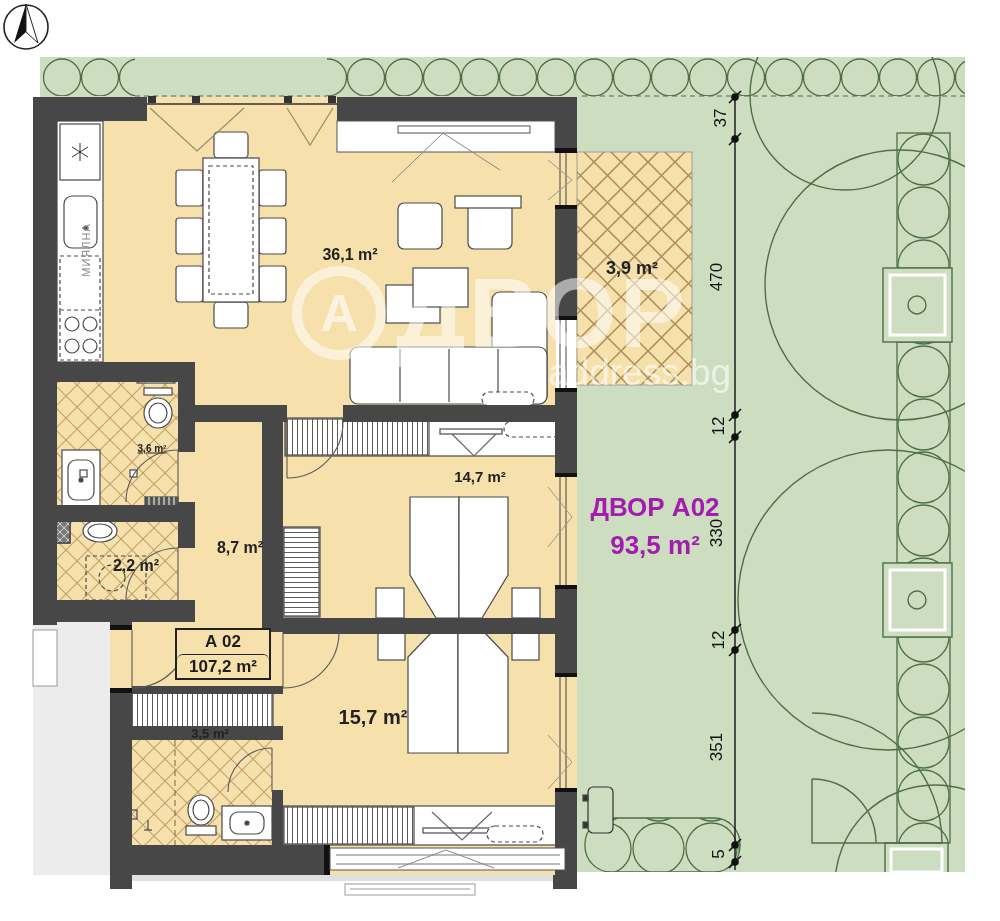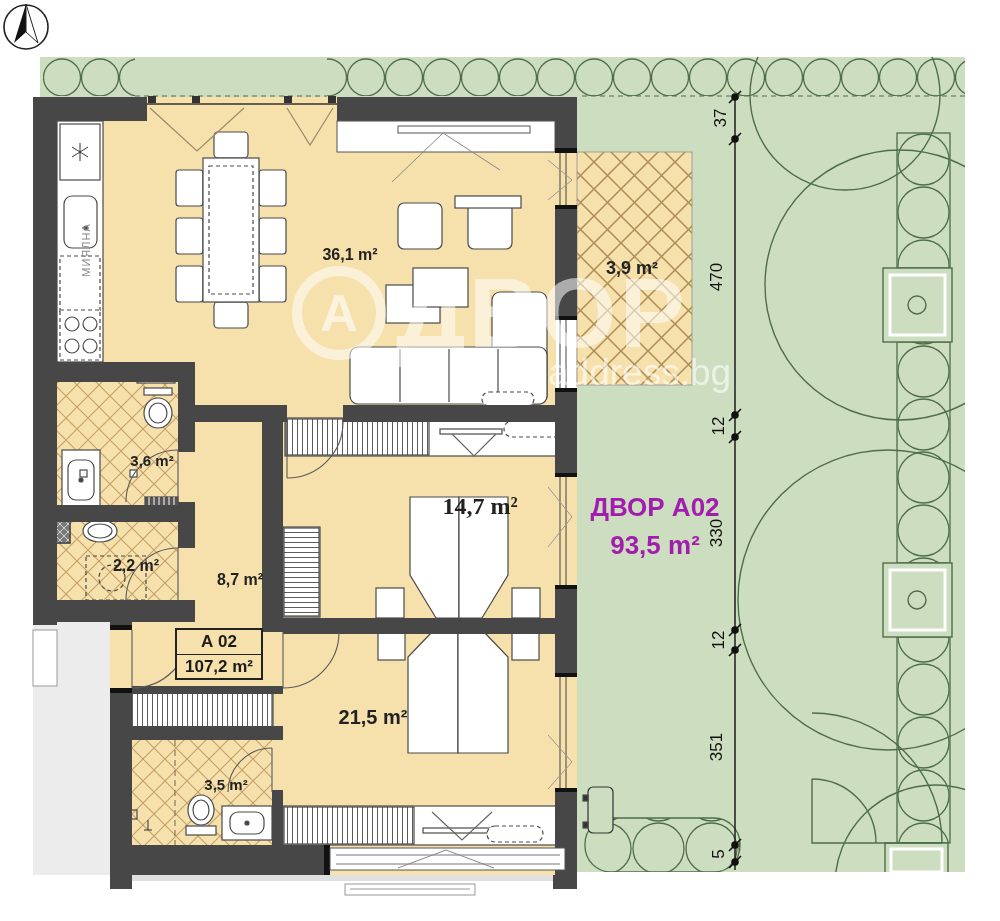--- a/index.html
+++ b/index.html
@@ -5,24 +5,24 @@
   html,body{margin:0;padding:0;background:#fff;}
   #canvas{position:relative;width:1000px;height:921px;background:#fff;overflow:hidden;
           font-family:"Liberation Sans",sans-serif;}
   #plan-svg{position:absolute;left:0;top:0;z-index:1;}
   .lbl{position:absolute;z-index:5;transform:translate(-50%,-50%);font-weight:600;color:#222;
        white-space:nowrap;}
   .dim{position:absolute;z-index:5;transform:translate(-50%,-50%) rotate(-90deg);
        font-size:17px;color:#111;white-space:nowrap;font-weight:400;}
   .vert{position:absolute;z-index:5;transform:translate(-50%,-50%) rotate(-90deg);
         font-size:11px;color:#8a8a8a;letter-spacing:1px;white-space:nowrap;font-weight:400;}
-  #apt-box{position:absolute;left:175px;top:628px;width:88px;height:52px;z-index:5;
+  #apt-box{position:absolute;left:175px;top:628px;width:96px;height:52px;z-index:5;
            background:#f6e0ac;border:2px solid #222;box-sizing:border-box;text-align:center;}
   #apt-box .cell{height:24px;line-height:24px;font-size:17px;font-weight:700;color:#1c1c1c;}
-  #apt-box .cell+.cell{border-top:1.5px solid #222;}
+  #apt-box .cell+.cell{border-top:1.5px solid #222;border-radius:6px;}
   #yard-label{position:absolute;left:655px;top:527px;z-index:5;transform:translate(-50%,-50%);
               text-align:center;color:#a21caf;font-weight:700;font-size:26px;line-height:1.45;}
   #watermark{position:absolute;left:292px;top:266px;z-index:9;display:flex;align-items:center;
              gap:10px;pointer-events:none;}
   .wm-circle{width:94px;height:94px;border:10px solid rgba(255,255,255,0.55);border-radius:50%;
              box-sizing:border-box;display:flex;align-items:center;justify-content:center;
              font-size:52px;font-weight:800;color:rgba(255,255,255,0.6);}
   .wm-text{font-size:98px;font-weight:700;color:rgba(255,255,255,0.55);letter-spacing:3px;
            line-height:94px;}
   #wm-site{position:absolute;left:548px;top:352px;z-index:9;font-size:37px;font-weight:400;
@@ -410,26 +410,26 @@
 
   <g>
     <circle cx="26" cy="27" r="22" fill="none" stroke="#222" stroke-width="1.6"></circle>
     <path d="M26,4 L14,43 L26,32 Z" fill="#111"></path>
     <path d="M26,4 L38,43 L26,32 Z" fill="#fff" stroke="#222" stroke-width="1"></path>
   </g>
 </svg>
 
 <div class="lbl" style="left:350px;top:255px;font-size:16px;">36,1 m²</div>
 <div class="lbl" style="left:632px;top:268px;font-size:18px;">3,9 m²</div>
-<div class="lbl" style="left:152px;top:460px;font-size:15px;">3,6 m²</div>
+<div class="lbl" style="left:152px;top:448px;font-size:10px;text-decoration:underline;">3,6 m²</div>
 <div class="lbl" style="left:136px;top:566px;font-size:16px;">2,2 m²</div>
-<div class="lbl" style="left:240px;top:580px;font-size:16px;">8,7 m²</div>
-<div class="lbl" style="left:480px;top:506px;font-size:24px;font-family:Liberation Serif, serif;">14,7 m²</div>
-<div class="lbl" style="left:373px;top:717px;font-size:20px;">21,5 m²</div>
-<div class="lbl" style="left:210px;top:784px;font-size:15px;margin-left:16px;">3,5 m²</div>
+<div class="lbl" style="left:240px;top:548px;font-size:16px;">8,7 m²</div>
+<div class="lbl" style="left:480px;top:476px;font-size:15px;">14,7 m²</div>
+<div class="lbl" style="left:373px;top:717px;font-size:20px;">15,7 m²</div>
+<div class="lbl" style="left:210px;top:733px;font-size:13px;">3,5 m²</div>
 
 <div class="vert" style="left:86px;top:250px;">МИЯЛНА</div>
 
 <div id="apt-box">
   <div class="cell">А 02</div>
   <div class="cell">107,2 m²</div>
 </div>
 
 <div id="yard-label">
   <div>ДВОР А02</div>

